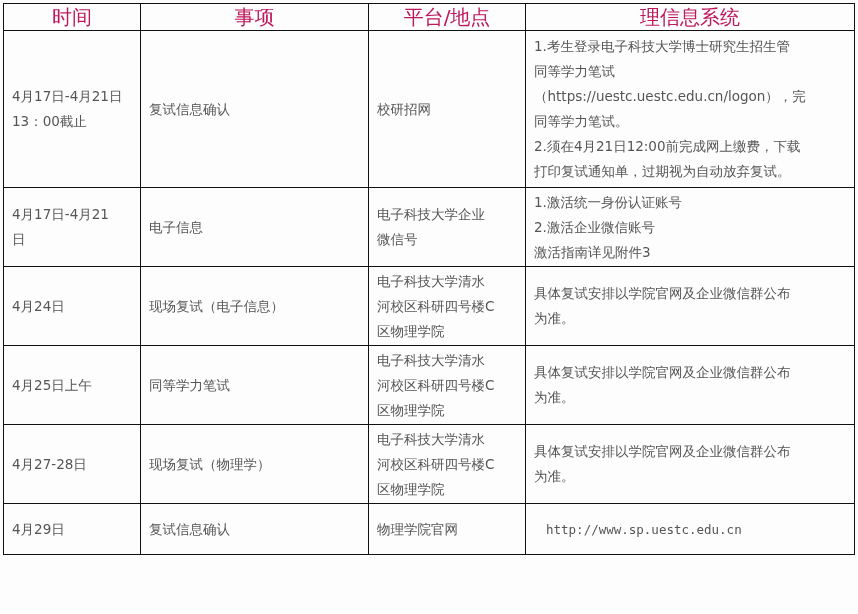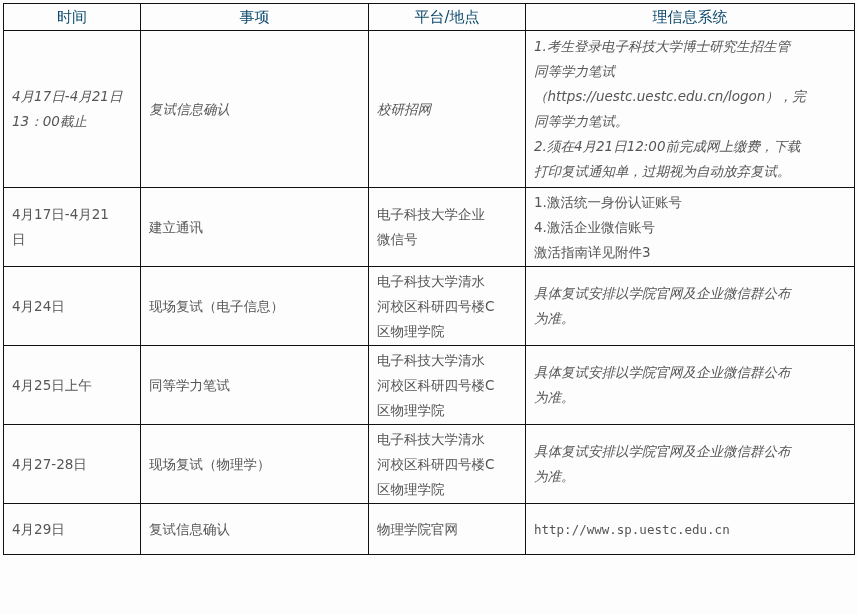--- a/index.html
+++ b/index.html
@@ -2,28 +2,28 @@
 <html><head>
   <meta charset="utf-8">
   <style>
     html, body { margin: 0; padding: 0; background: #fdfdfd; }
     body { width: 858px; height: 614px; position: relative; overflow: hidden;
            font-family: "DejaVu Sans", sans-serif; color: #555; }
     table.sched { position: absolute; left: 3px; top: 3px; border-collapse: collapse;
                   table-layout: fixed; width: 851px; }
     table.sched td, table.sched th { border: 1.5px solid #111; padding: 0 8px; vertical-align: middle;
                   font-size: 13.5px; line-height: 25px; font-weight: normal; text-align: left; }
-    table.sched th { text-align: center; color: #0c4a6e; font-size: 15px; height: 26px; }
+    table.sched th { text-align: center; color: #be185d; font-size: 20px; height: 26px; }
     col.c1 { width: 137px; } col.c2 { width: 228px; } col.c3 { width: 157px; } col.c4 { width: 329px; }
-    .r1 td { height: 156px; font-style: italic; } .r2 td { height: 78px; } .r3 td, .r4 td, .r5 td { height: 78px; }
+    .r1 td { height: 156px; } .r2 td { height: 78px; } .r3 td, .r4 td, .r5 td { height: 78px; }
     .r6 td, .r7 td { height: 50px; }
     td.req { vertical-align: top; padding-top: 1px; }
-    .r3 td.req, .r4 td.req, .r5 td.req { vertical-align: middle; font-style: italic; }
+    .r3 td.req, .r4 td.req, .r5 td.req { vertical-align: middle; }
     .line { display: block; }
-    .url { font-family: "DejaVu Sans Mono", monospace; font-size: 12.5px; }
+    .url { font-family: "DejaVu Sans Mono", monospace; font-size: 12.5px; margin-left: 12px; }
     td.urlcell { vertical-align: top; padding-top: 3px; }
   </style>
 </head>
 <body>
 
 <table class="sched">
   <colgroup>
       <col class="c1">
       <col class="c2">
       <col class="c3">
@@ -54,28 +54,28 @@
         <span class="line">同等学力笔试。</span>
         <span class="line">2.须在4月21日12:00前完成网上缴费，下载</span>
         <span class="line">打印复试通知单，过期视为自动放弃复试。</span>
       </td>
     </tr>
     <tr class="r2">
       <td>
         <span class="line">4月17日-4月21</span>
         <span class="line">日</span>
       </td>
-      <td>建立通讯</td>
+      <td>电子信息</td>
       <td>
         <span class="line">电子科技大学企业</span>
         <span class="line">微信号</span>
       </td>
       <td class="req">
         <span class="line">1.激活统一身份认证账号</span>
-        <span class="line">4.激活企业微信账号</span>
+        <span class="line">2.激活企业微信账号</span>
         <span class="line">激活指南详见附件3</span>
       </td>
     </tr>
     <tr class="r3">
       <td>4月24日</td>
       <td>现场复试（电子信息）</td>
       <td>
         <span class="line">电子科技大学清水</span>
         <span class="line">河校区科研四号楼C</span>
         <span class="line">区物理学院</span>

